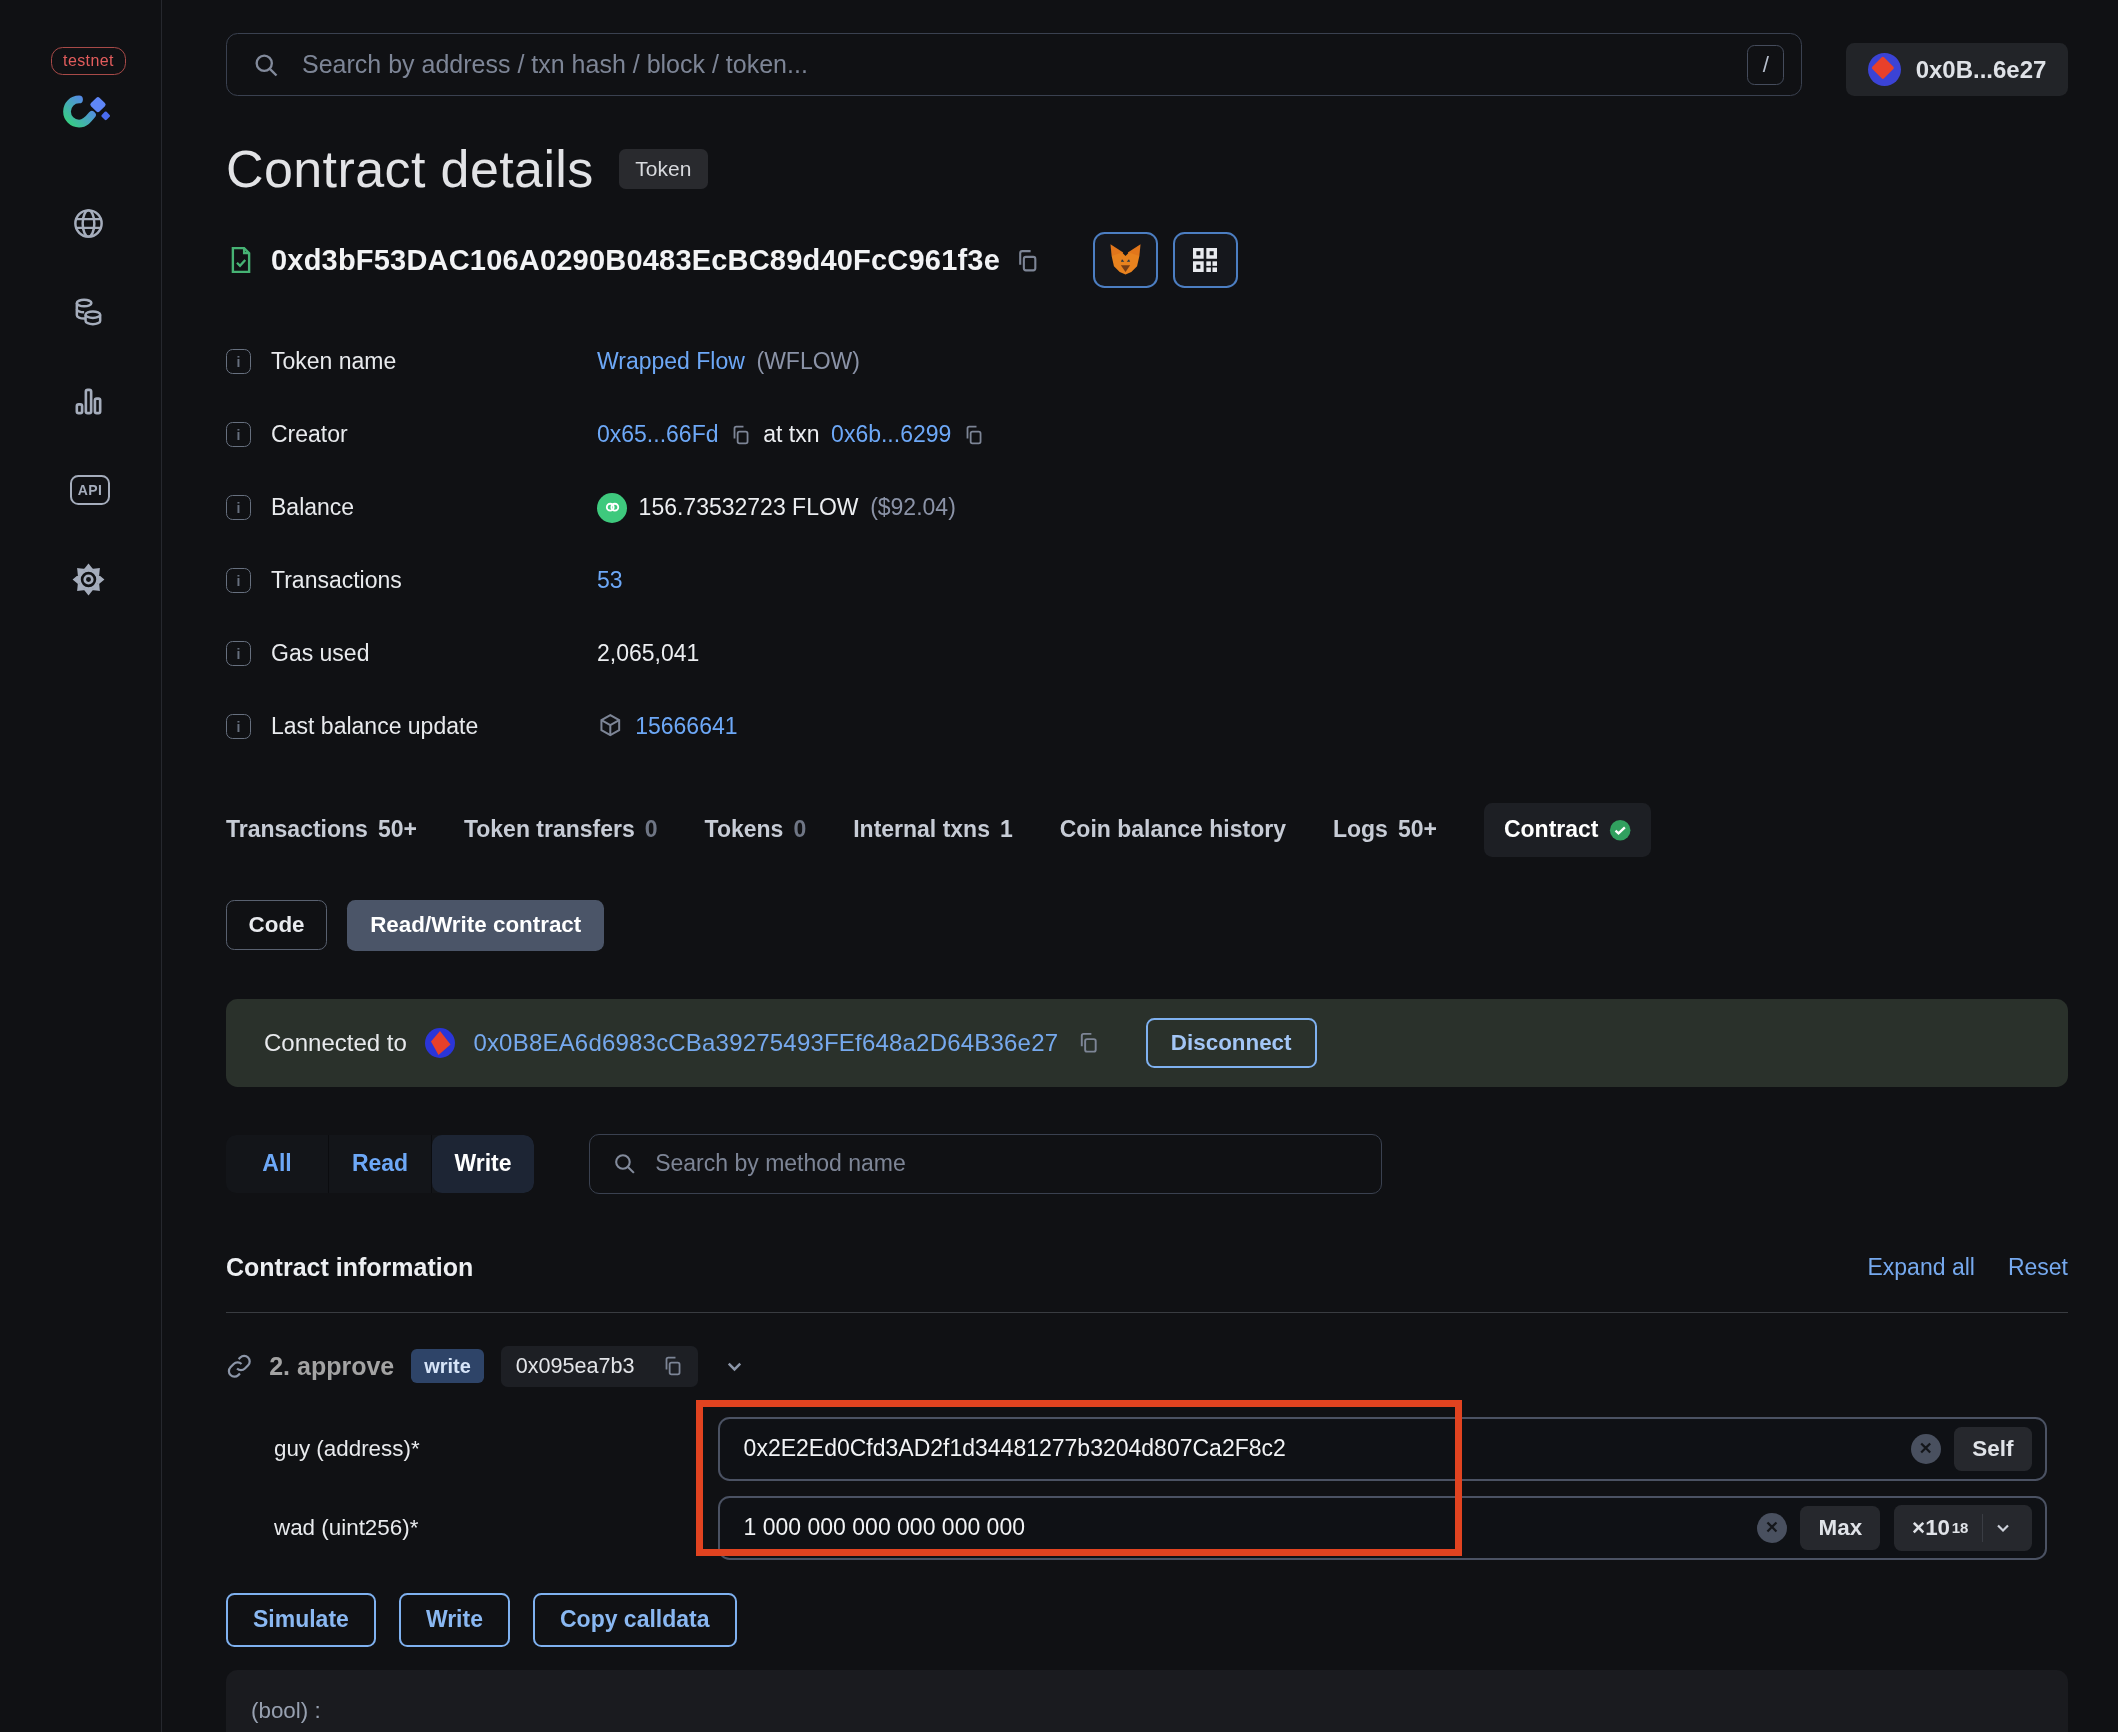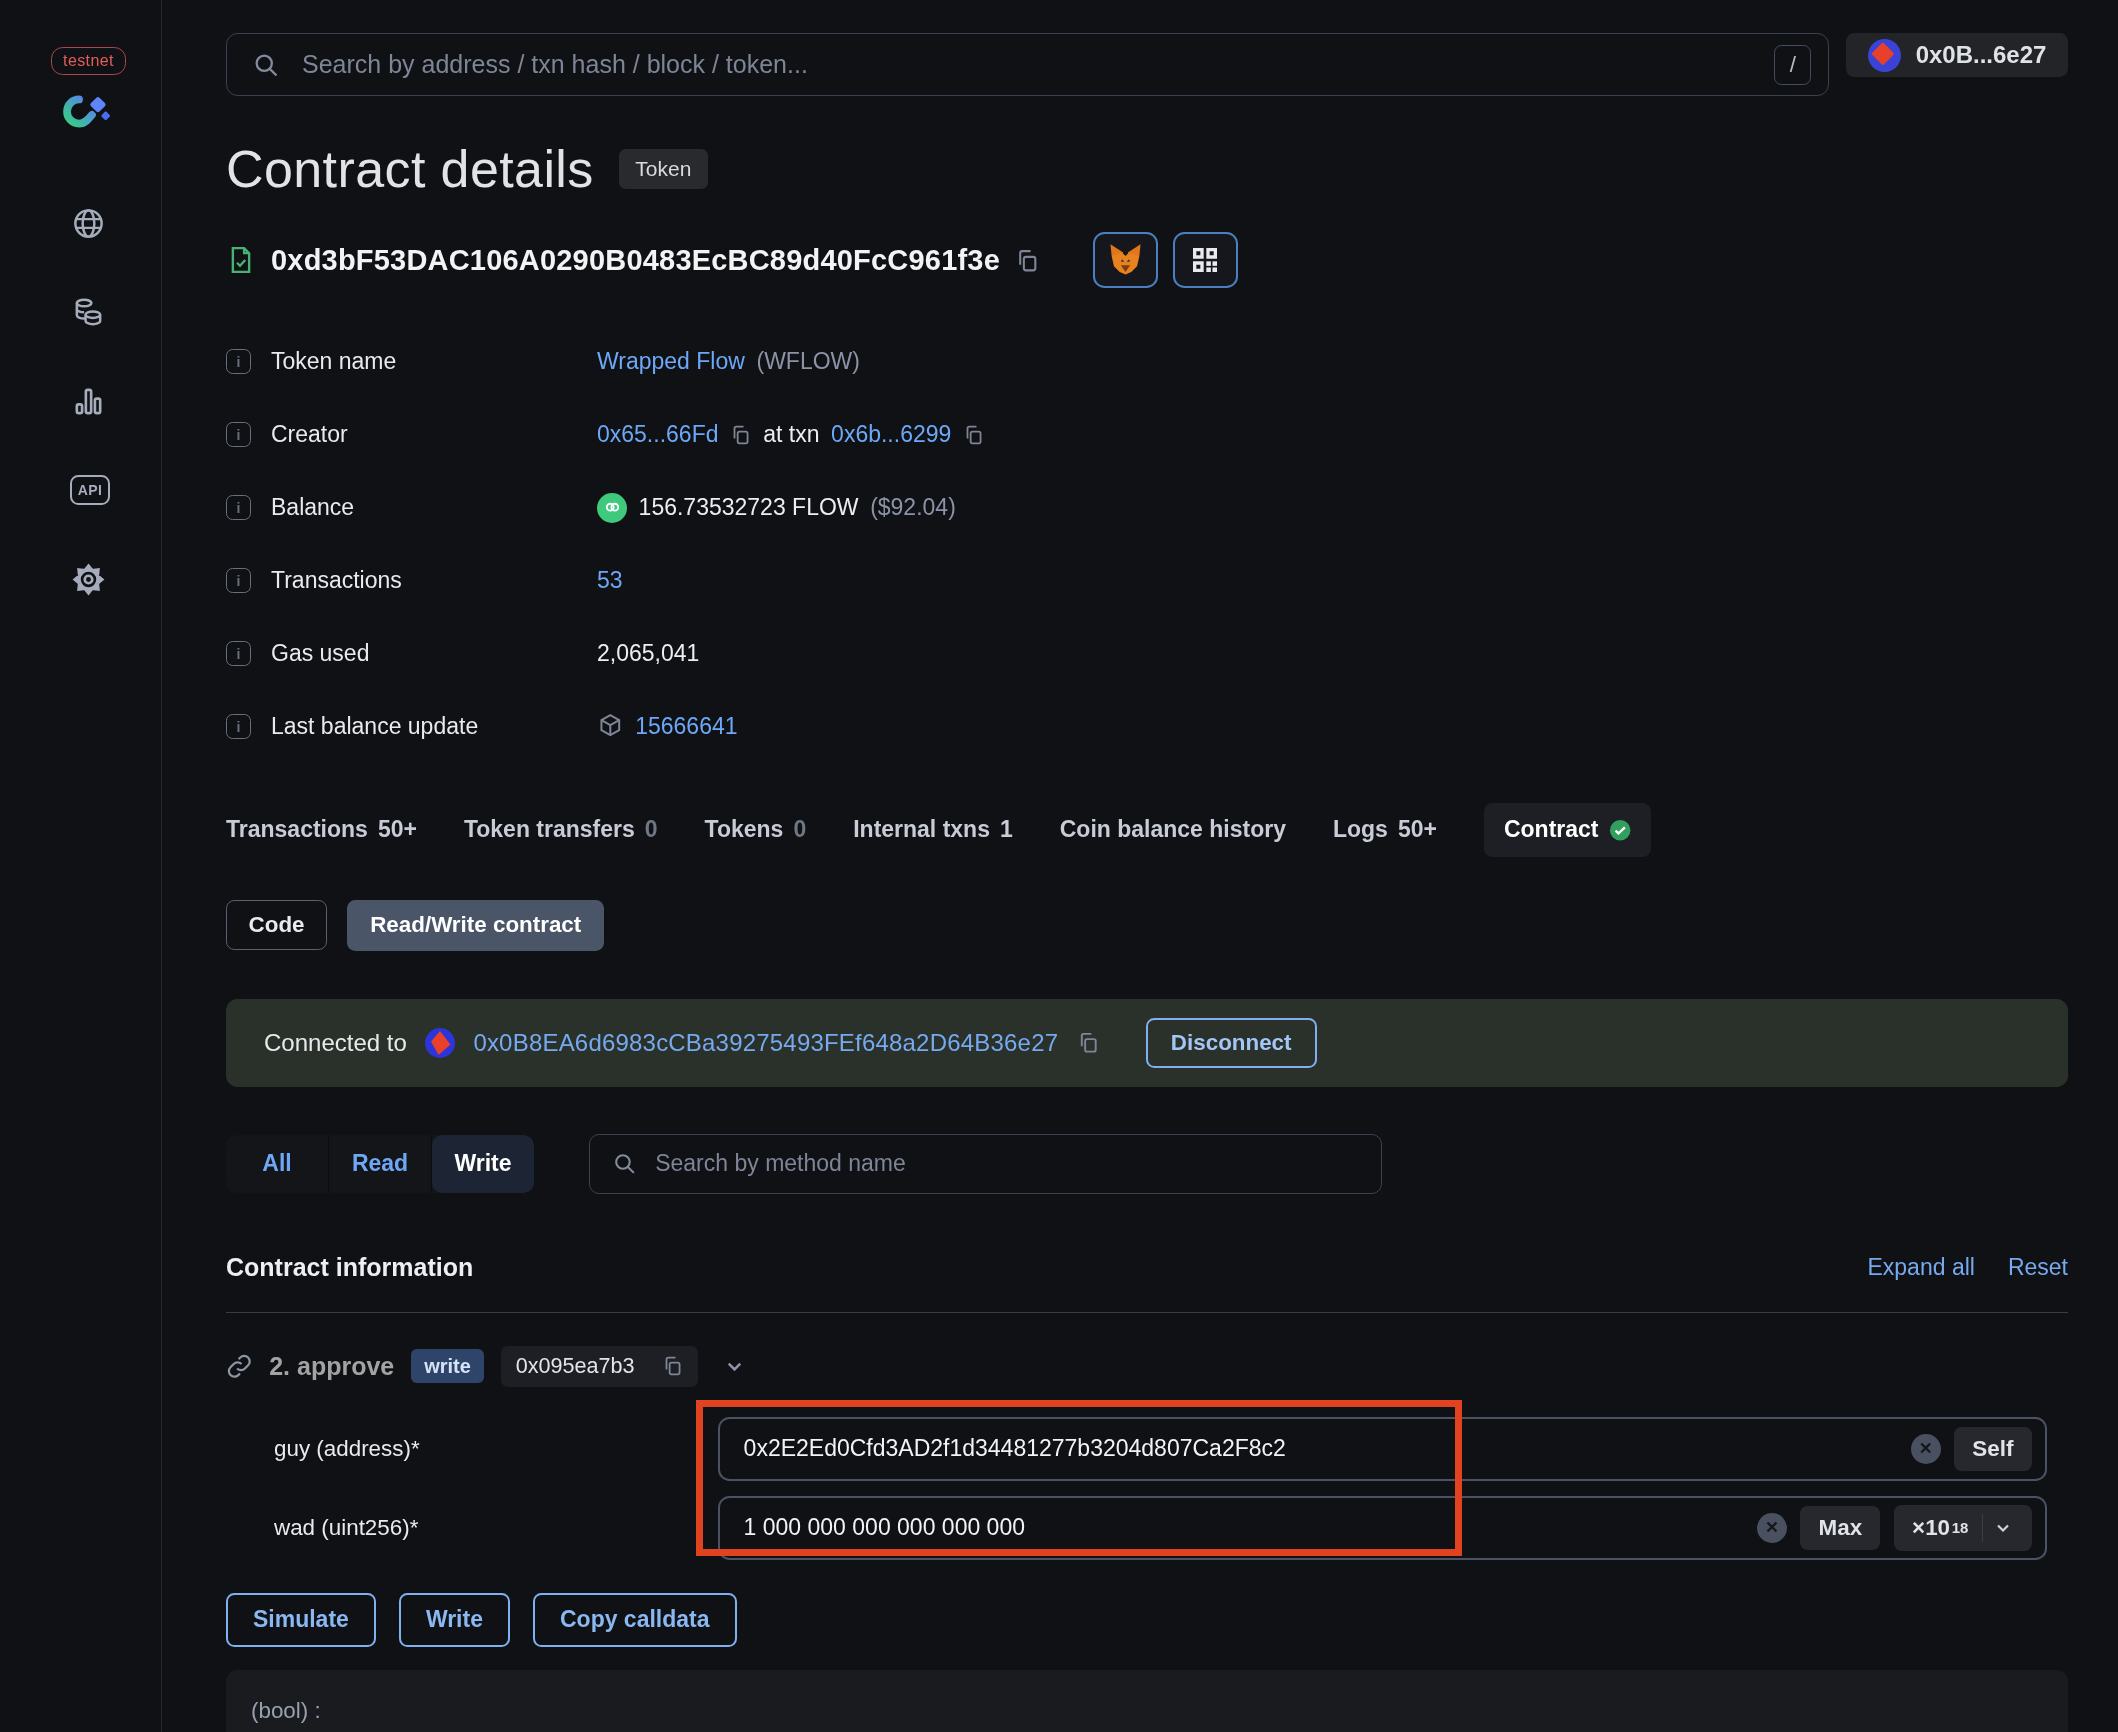--- a/index.html
+++ b/index.html
@@ -13,29 +13,29 @@
   .sidebar{position:absolute;left:16px;top:0;bottom:0;width:145px;border-right:0.8px solid #26282e;
     display:flex;flex-direction:column;align-items:center;background:#101114}
   .net-badge{margin-top:47px;border:1.7px solid #a84a48;color:#e25c5c;border-radius:11.6px;
     padding:4.2px 10.8px;font-size:16px;letter-spacing:0.4px}
   .logo{margin-top:18.3px}
   .side-nav{margin-top:76px;display:flex;flex-direction:column;gap:52px;color:#a5adbc}
   .side-ic{width:37px;height:37px;display:grid;place-items:center;cursor:pointer}
   .api-box{border:2.1px solid #a5adbc;border-radius:8.3px;padding:5px 5.8px;font-size:14px;font-weight:700;letter-spacing:0.4px}
   
   .main{position:absolute;left:145px;top:0;right:0;bottom:0;padding:33px 50px 0 81px}
-  .topbar{display:flex;align-items:flex-start;gap:17px}
+  .topbar{display:flex;align-items:flex-end;gap:44px}
   .searchbar{flex:1;height:61px;border:1.7px solid #3a4150;border-radius:11.6px;
     display:flex;align-items:center;gap:20px;padding:0 16.6px 0 25px}
   .searchbar input{flex:1;background:transparent;border:none;outline:none;font-size:25px;
     color:#e6e8eb;font-family:inherit}
   .searchbar input::placeholder,.m-search input::placeholder{color:#7d8596}
   .slash-key{width:35px;height:38px;border:1.7px solid #454c5c;border-radius:7.5px;display:grid;
     place-items:center;font-size:22.4px;color:#b7bfcd}
-  .wallet{height:44px;background:#222428;border-radius:8.3px;padding:0 21.6px;display:flex;
+  .wallet{height:53px;background:#222428;border-radius:8.3px;padding:0 21.6px;display:flex;
     align-items:center;gap:15px;font-size:24px;font-weight:700;color:#dfe2e7;cursor:pointer}
   .title-row{margin-top:43px;display:flex;align-items:center;gap:25px}
   .page-title{font-size:52px;font-weight:500;color:#e2e3e6;letter-spacing:0.4px}
   .type-badge{background:#292a2e;color:#d8dade;font-size:21px;padding:8.3px 16.6px;border-radius:6.6px}
   .addr-row{margin-top:33px;display:flex;align-items:center;gap:15px}
   .addr{font-size:29px;font-weight:600;color:#f2f3f5;letter-spacing:0.2px}
   .icon-btn{color:#7d8596;background:none;border:none;cursor:pointer;padding:0}
   .sq-btn{width:65px;height:56px;border:2.5px solid #4c7ec2;border-radius:11.6px;background:#15171c;
     display:grid;place-items:center;cursor:pointer}
   .mm{margin-left:38px}

